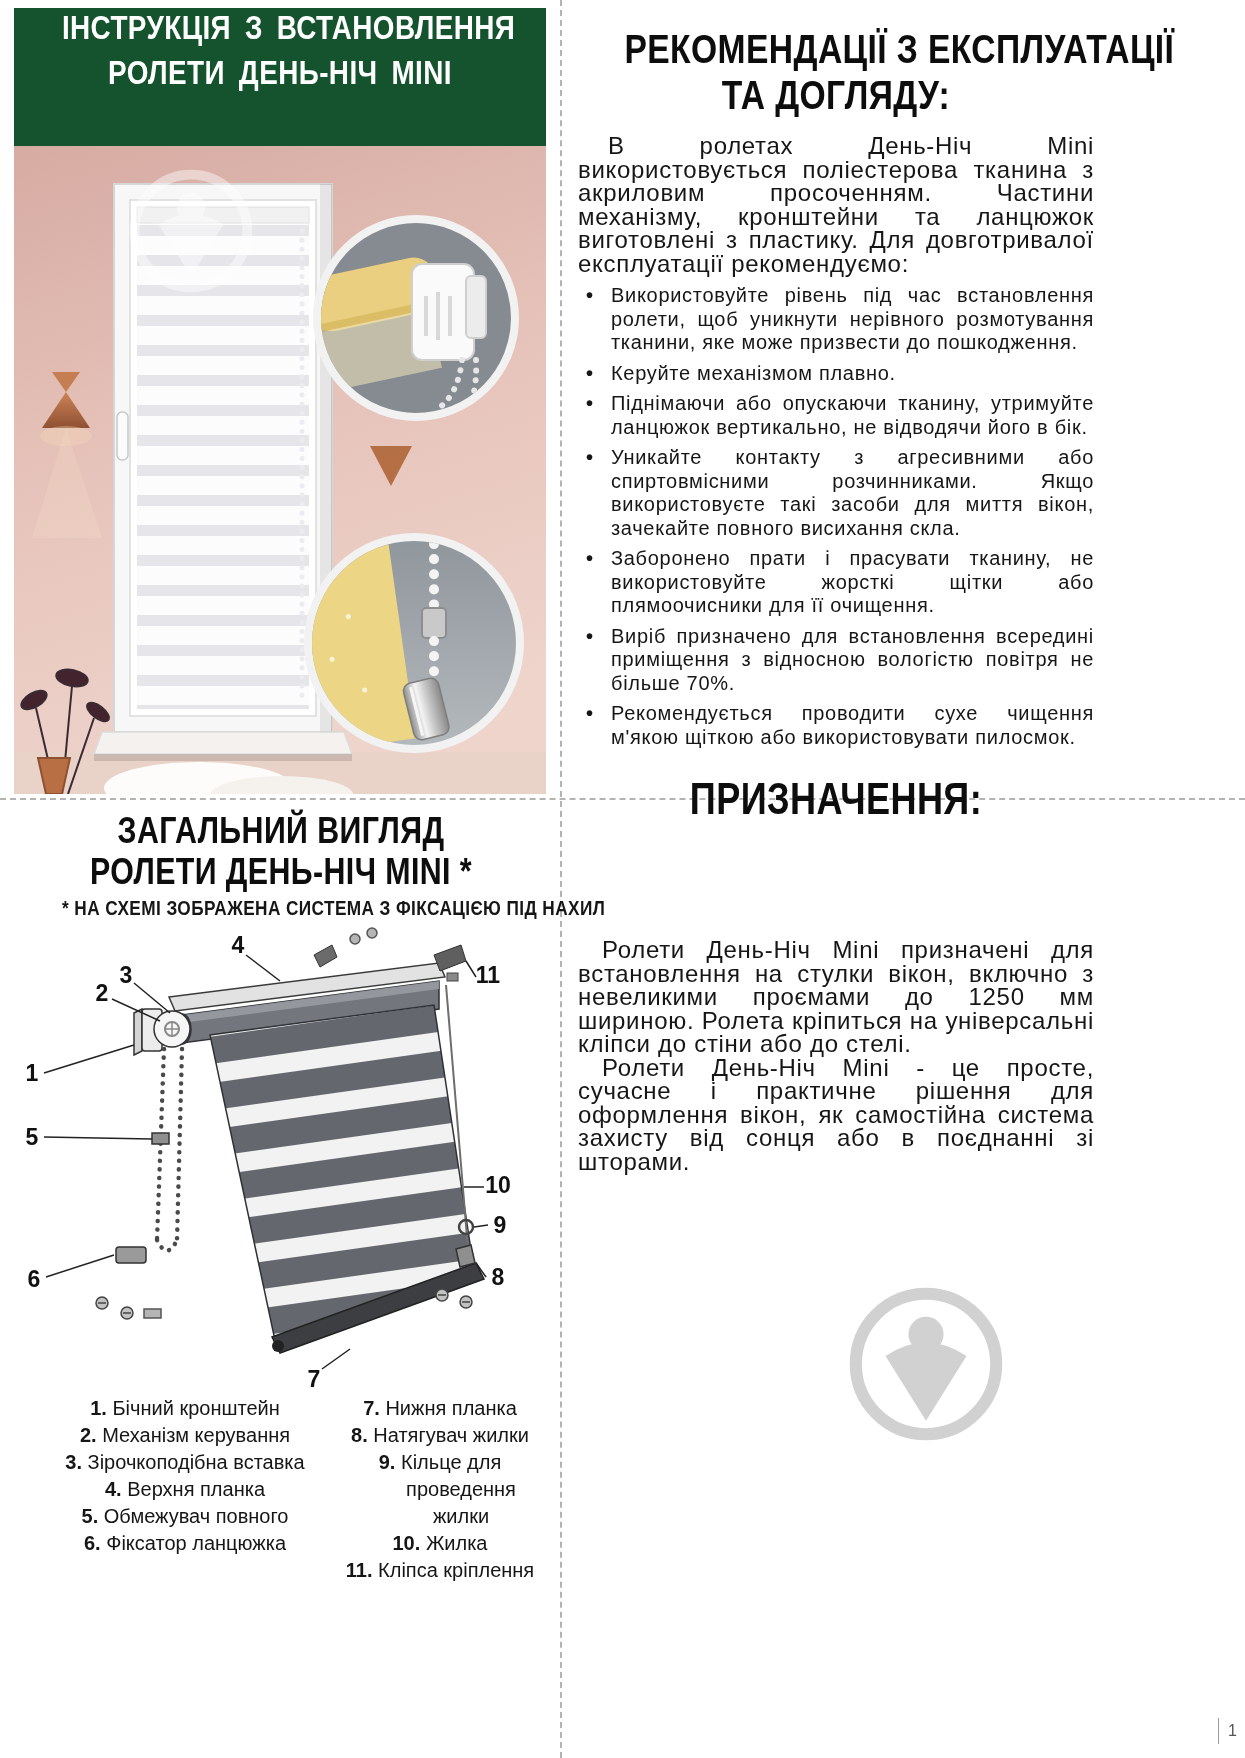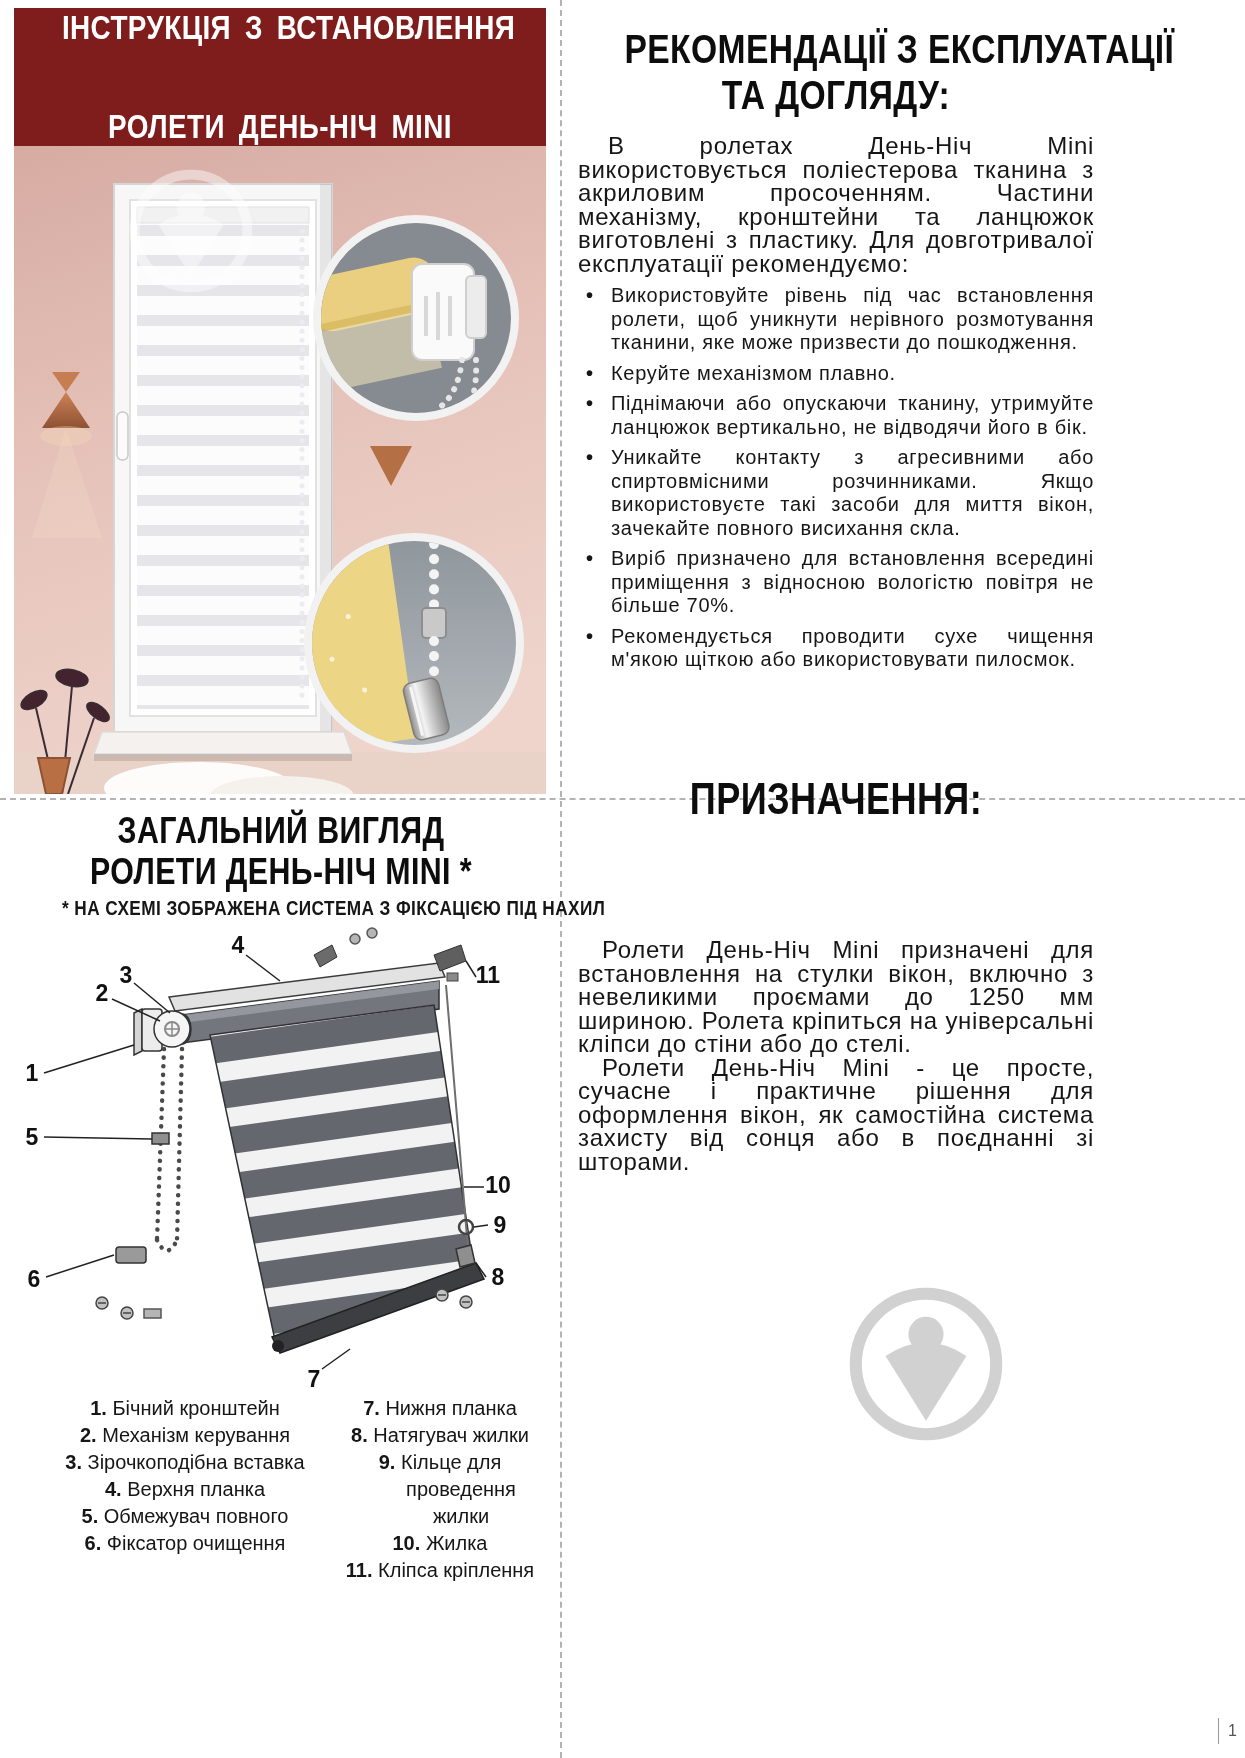--- a/index.html
+++ b/index.html
@@ -8,22 +8,22 @@
     width:1245px;height:1758px;position:relative;overflow:hidden;
     font-family:"Liberation Sans",sans-serif;color:#161616;
   }
   .cond{font-weight:bold;transform:scaleX(.82);transform-origin:50% 50%;white-space:nowrap;letter-spacing:.5px}
 
   
   .div-v{position:absolute;left:560px;top:0;height:1758px;width:0;border-left:2px dashed #b3b3b3}
   .div-h{position:absolute;left:0;top:798px;width:1245px;height:0;border-top:2px dashed #b3b3b3}
 
   
-  .band{position:absolute;left:14px;top:8px;width:532px;height:138px;background:#7f1d1d;color:#fff;
-        display:flex;flex-direction:column;justify-content:space-between;text-align:center;gap:6px}
+  .band{position:absolute;left:14px;top:8px;width:532px;height:138px;background:#14532d;color:#fff;
+        display:flex;flex-direction:column;justify-content:flex-start;text-align:center;gap:6px}
   .band-line{font-size:34px;word-spacing:7px}
   .photo{position:absolute;left:14px;top:146px;width:532px;height:648px;overflow:hidden}
   .photo svg{display:block}
   .wm{position:absolute}
   .wm svg{width:100%;height:100%;display:block}
   .wm-photo{left:112px;top:20px;width:130px;height:130px;color:#ffffff;opacity:.45}
   .wm-br{left:845px;top:1283px;width:162px;height:162px;color:#adadad;opacity:.55}
 
   
   .care{position:absolute;left:578px;top:26px;width:516px}
@@ -187,20 +187,21 @@
 
 <section class="care">
   <div class="care-title cond">РЕКОМЕНДАЦІЇ З ЕКСПЛУАТАЦІЇ</div>
   <div class="care-title cond">ТА ДОГЛЯДУ:</div>
   <p class="body-text intro">В ролетах День-Ніч Mini використовується поліестерова тканина з акриловим просоченням. Частини механізму, кронштейни та ланцюжок виготовлені з пластику. Для довготривалої експлуатації рекомендуємо:</p>
   <ul class="bullets">
     <li>Використовуйте рівень під час встановлення ролети, щоб уникнути нерівного розмотування тканини, яке може призвести до пошкодження.</li>
     <li>Керуйте механізмом плавно.</li>
     <li>Піднімаючи або опускаючи тканину, утримуйте ланцюжок вертикально, не відводячи його в бік.</li>
     <li>Уникайте контакту з агресивними або спиртовмісними розчинниками. Якщо використовуєте такі засоби для миття вікон, зачекайте повного висихання скла.</li>
+    <li>Заборонено прати і прасувати тканину, не використовуйте жорсткі щітки або плямоочисники для її очищення.</li>
     <li>Виріб призначено для встановлення всередині приміщення з відносною вологістю повітря не більше 70%.</li>
     <li>Рекомендується проводити сухе чищення м'якою щіткою або використовувати пилосмок.</li>
   </ul>
 </section>
 
 <section class="overview">
   <div class="ov-title cond">ЗАГАЛЬНИЙ ВИГЛЯД</div>
   <div class="ov-title cond">РОЛЕТИ ДЕНЬ-НІЧ MINI *</div>
   <div class="ov-sub cond">* НА СХЕМІ ЗОБРАЖЕНА СИСТЕМА З ФІКСАЦІЄЮ ПІД НАХИЛ</div>
 
@@ -289,21 +290,21 @@
     </svg>
   </div>
 
   <div class="legend">
     <div class="col-l">
       <div class="item"><b>1.</b> <span>Бічний кронштейн</span></div>
       <div class="item"><b>2.</b> <span>Механізм керування</span></div>
       <div class="item"><b>3.</b> <span>Зірочкоподібна вставка</span></div>
       <div class="item"><b>4.</b> <span>Верхня планка</span></div>
       <div class="item"><b>5.</b> <span>Обмежувач повного</span></div>
-      <div class="item"><b>6.</b> <span>Фіксатор очищення</span></div>
+      <div class="item"><b>6.</b> <span>Фіксатор ланцюжка</span></div>
     </div>
     <div class="col-r">
       <div class="item"><b>7.</b> <span>Нижня планка</span></div>
       <div class="item"><b>8.</b> <span>Натягувач жилки</span></div>
       <div class="item"><b>9.</b> <span>Кільце для проведення жилки</span></div>
       <div class="item"><b>10.</b> <span>Жилка</span></div>
       <div class="item"><b>11.</b> <span>Кліпса кріплення</span></div>
     </div>
   </div>
 </section>

